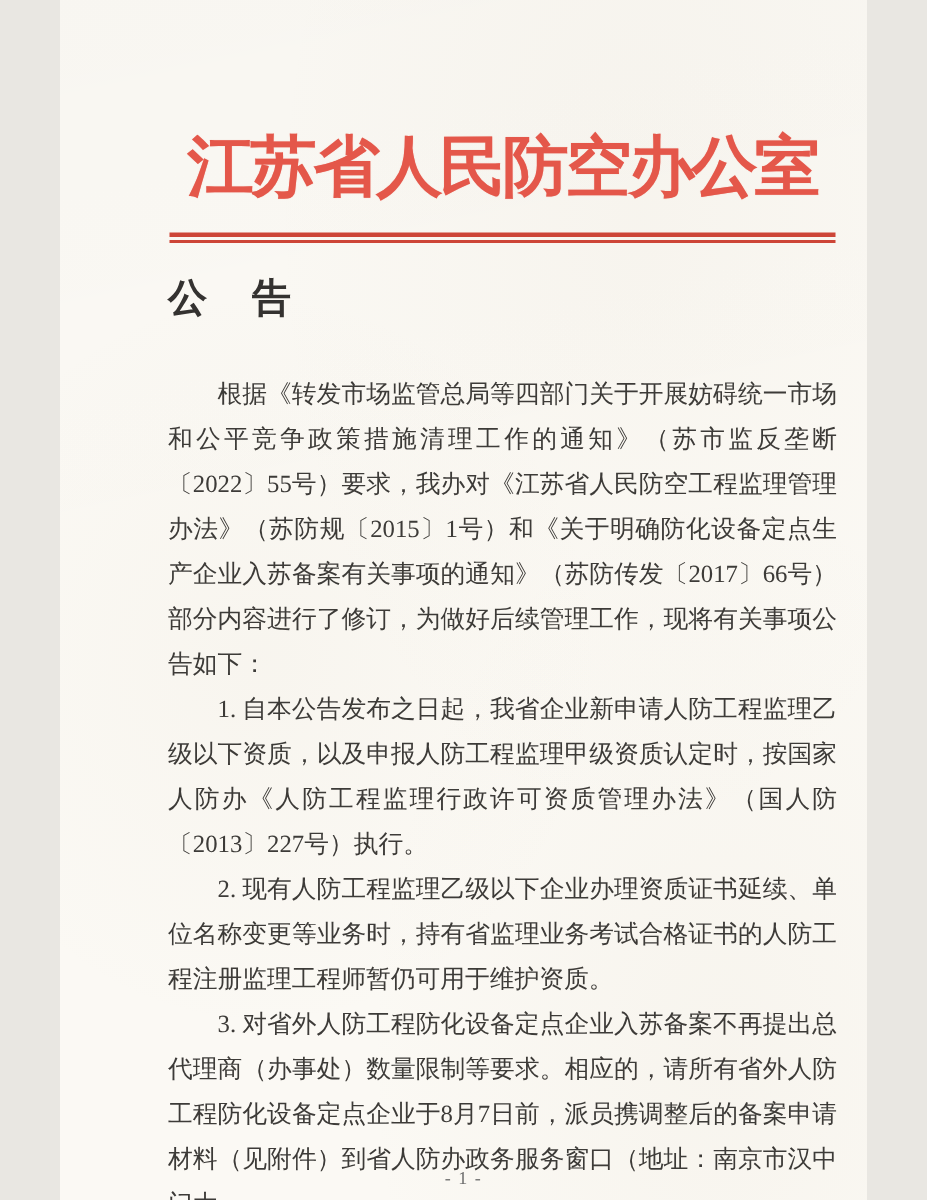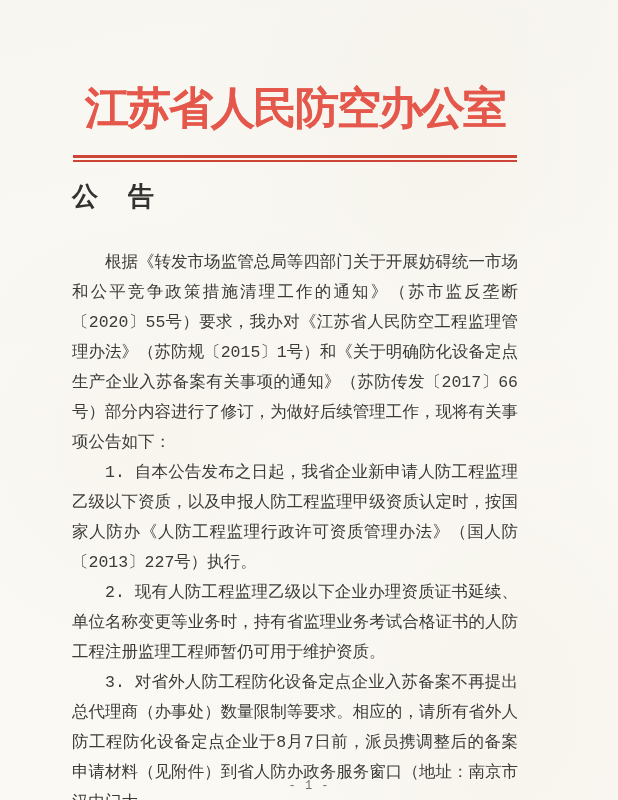--- a/index.html
+++ b/index.html
@@ -1,23 +1,23 @@
 <!DOCTYPE html>
 <html style="--letterhead-red: #e4574a; --rule-red: #cd4537; --rule-red-light: #e08a7f; --body-ink: #3d3b38; --paper: #fbf9f4; --page-number-gray: #6f6f6f;"><head>
 <meta charset="utf-8">
 <style>
   html, body { margin: 0; padding: 0; background: #e9e7e2; }
   .sheet {
     position: relative;
-    width: 618px;
+    width: 538px;
     height: 800px;
     margin: 0 auto;
     background: var(--paper, #fbf9f4);
     overflow: hidden;
-    font-family: Liberation Mono, monospace;
+    font-family: Liberation Serif, serif;
   }
   
   .sheet::before {
     content: "";
     position: absolute;
     inset: 0;
     pointer-events: none;
     background:
       radial-gradient(ellipse at 72% 18%, rgba(190,172,140,0.05), transparent 45%),
       radial-gradient(ellipse at 25% 55%, rgba(190,172,140,0.05), transparent 40%),
@@ -81,21 +81,21 @@
 </style>
 </head>
 <body>
 
 <div class="sheet">
   <div class="content">
     <h1 class="letterhead">江苏省人民防空办公室</h1>
     <div class="rule rule-title"></div>
     <h2 class="notice-heading">公　告</h2>
     <div class="body-text">
-      <p>根据《转发市场监管总局等四部门关于开展妨碍统一市场和公平竞争政策措施清理工作的通知》（苏市监反垄断〔2020〕55号）要求，我办对《江苏省人民防空工程监理管理办法》（苏防规〔2015〕1号）和《关于明确防化设备定点生产企业入苏备案有关事项的通知》（苏防传发〔2017〕66号）部分内容进行了修订，为做好后续管理工作，现将有关事项公告如下：</p>
+      <p>根据《转发市场监管总局等四部门关于开展妨碍统一市场和公平竞争政策措施清理工作的通知》（苏市监反垄断〔2022〕55号）要求，我办对《江苏省人民防空工程监理管理办法》（苏防规〔2015〕1号）和《关于明确防化设备定点生产企业入苏备案有关事项的通知》（苏防传发〔2017〕66号）部分内容进行了修订，为做好后续管理工作，现将有关事项公告如下：</p>
       <p>1. 自本公告发布之日起，我省企业新申请人防工程监理乙级以下资质，以及申报人防工程监理甲级资质认定时，按国家人防办《人防工程监理行政许可资质管理办法》（国人防〔2013〕227号）执行。</p>
       <p>2. 现有人防工程监理乙级以下企业办理资质证书延续、单位名称变更等业务时，持有省监理业务考试合格证书的人防工程注册监理工程师暂仍可用于维护资质。</p>
       <p>3. 对省外人防工程防化设备定点企业入苏备案不再提出总代理商（办事处）数量限制等要求。相应的，请所有省外人防工程防化设备定点企业于8月7日前，派员携调整后的备案申请材料（见附件）到省人防办政务服务窗口（地址：南京市汉中门大</p>
     </div>
 
   </div>
   <div class="page-number">- 1 -</div>
 </div>
 
 </body></html>

